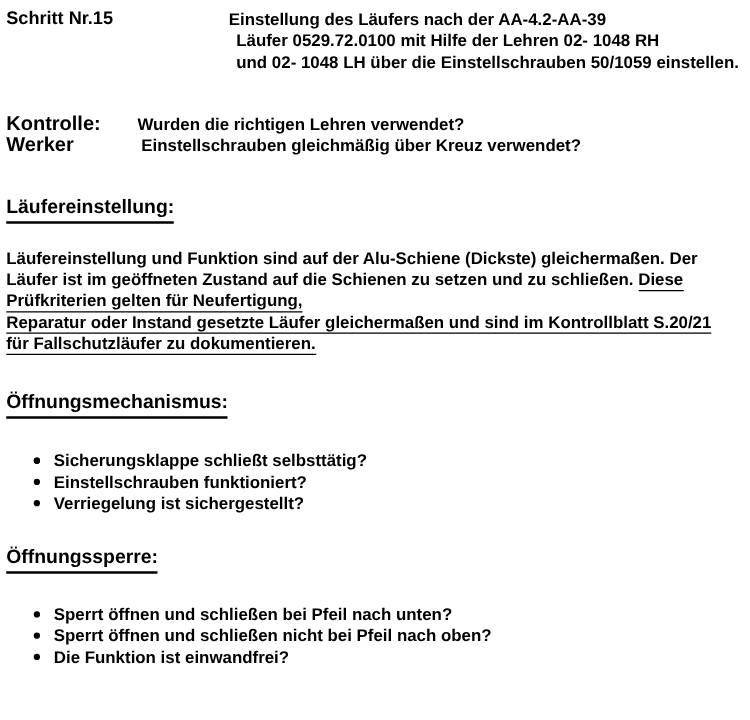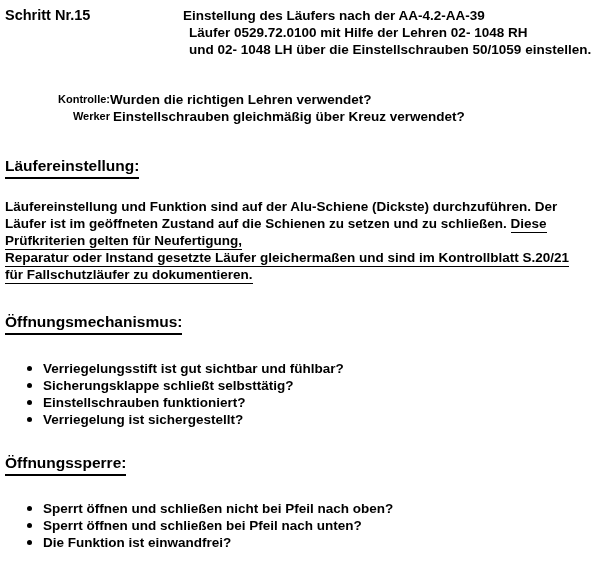--- a/index.html
+++ b/index.html
@@ -33,23 +33,22 @@
   .step-line { white-space: nowrap; margin-left: 48px; }
   .step-line.indent { padding-left: 6px; }
   .revision { margin-left: 14px; }
 
   
   .inspection { margin-top: 33px; }
   .insp-row { display: flex; line-height: 17px; }
   .insp-label {
     width: 105px;
     flex: 0 0 105px;
-    font-size: 11px;
+    font-size: 16px;
     white-space: nowrap;
-    text-align: right;
   }
   .insp-q { font-size: 13.5px; white-space: nowrap; }
   .insp-row.second .insp-q { padding-left: 3px; }
 
   
   .heading-wrap { line-height: 20px; }
   .heading {
     display: inline-block;
     font-size: 15.5px;
     border-bottom: 2px solid #000000;
@@ -117,44 +116,44 @@
       <div class="insp-label">Werker</div>
       <div class="insp-q">Einstellschrauben gleichmäßig über Kreuz verwendet?</div>
     </div>
   </div>
 
   <div class="sec-runner">
     <div class="heading-wrap">
       <span class="heading">Läufereinstellung:</span>
     </div>
     <div class="paragraph">
-      <div class="pline"><span class="pnormal">Läufereinstellung und Funktion sind auf der Alu-Schiene (Dickste) durchzuführen. Der</span><span class="punder"></span></div>
+      <div class="pline"><span class="pnormal">Läufereinstellung und Funktion sind auf der Alu-Schiene (Dickste) gleichermaßen. Der</span><span class="punder"></span></div>
       <div class="pline"><span class="pnormal">Läufer ist im geöffneten Zustand auf die Schienen zu setzen und zu schließen. </span><span class="punder">Diese</span></div>
       <div class="pline"><span class="pnormal"></span><span class="punder">Prüfkriterien gelten für Neufertigung,</span></div>
       <div class="pline"><span class="pnormal"></span><span class="punder">Reparatur oder Instand gesetzte Läufer gleichermaßen und sind im Kontrollblatt S.20/21</span></div>
       <div class="pline"><span class="pnormal"></span><span class="punder">für Fallschutzläufer zu dokumentieren.</span></div>
     </div>
   </div>
 
   <div class="sec-mechanism">
     <div class="heading-wrap">
       <span class="heading">Öffnungsmechanismus:</span>
     </div>
     <div class="bullet-list">
-      <div class="bullet-item"><span class="bullet-dot"></span><span class="bullet-text">Verriegelungsstift ist gut sichtbar und fühlbar?</span></div>
+      <div class="bullet-item"><span class="bullet-dot"></span></div>
       <div class="bullet-item"><span class="bullet-dot"></span><span class="bullet-text">Sicherungsklappe schließt selbsttätig?</span></div>
       <div class="bullet-item"><span class="bullet-dot"></span><span class="bullet-text">Einstellschrauben funktioniert?</span></div>
       <div class="bullet-item"><span class="bullet-dot"></span><span class="bullet-text">Verriegelung ist sichergestellt?</span></div>
     </div>
   </div>
 
   <div class="sec-lock">
     <div class="heading-wrap">
       <span class="heading">Öffnungssperre:</span>
     </div>
     <div class="bullet-list lock-list">
+      <div class="bullet-item"><span class="bullet-dot"></span><span class="bullet-text">Sperrt öffnen und schließen bei Pfeil nach unten?</span></div>
       <div class="bullet-item"><span class="bullet-dot"></span><span class="bullet-text">Sperrt öffnen und schließen nicht bei Pfeil nach oben?</span></div>
-      <div class="bullet-item"><span class="bullet-dot"></span><span class="bullet-text">Sperrt öffnen und schließen bei Pfeil nach unten?</span></div>
       <div class="bullet-item"><span class="bullet-dot"></span><span class="bullet-text">Die Funktion ist einwandfrei?</span></div>
     </div>
   </div>
 
 </div>
 
 </body></html>

